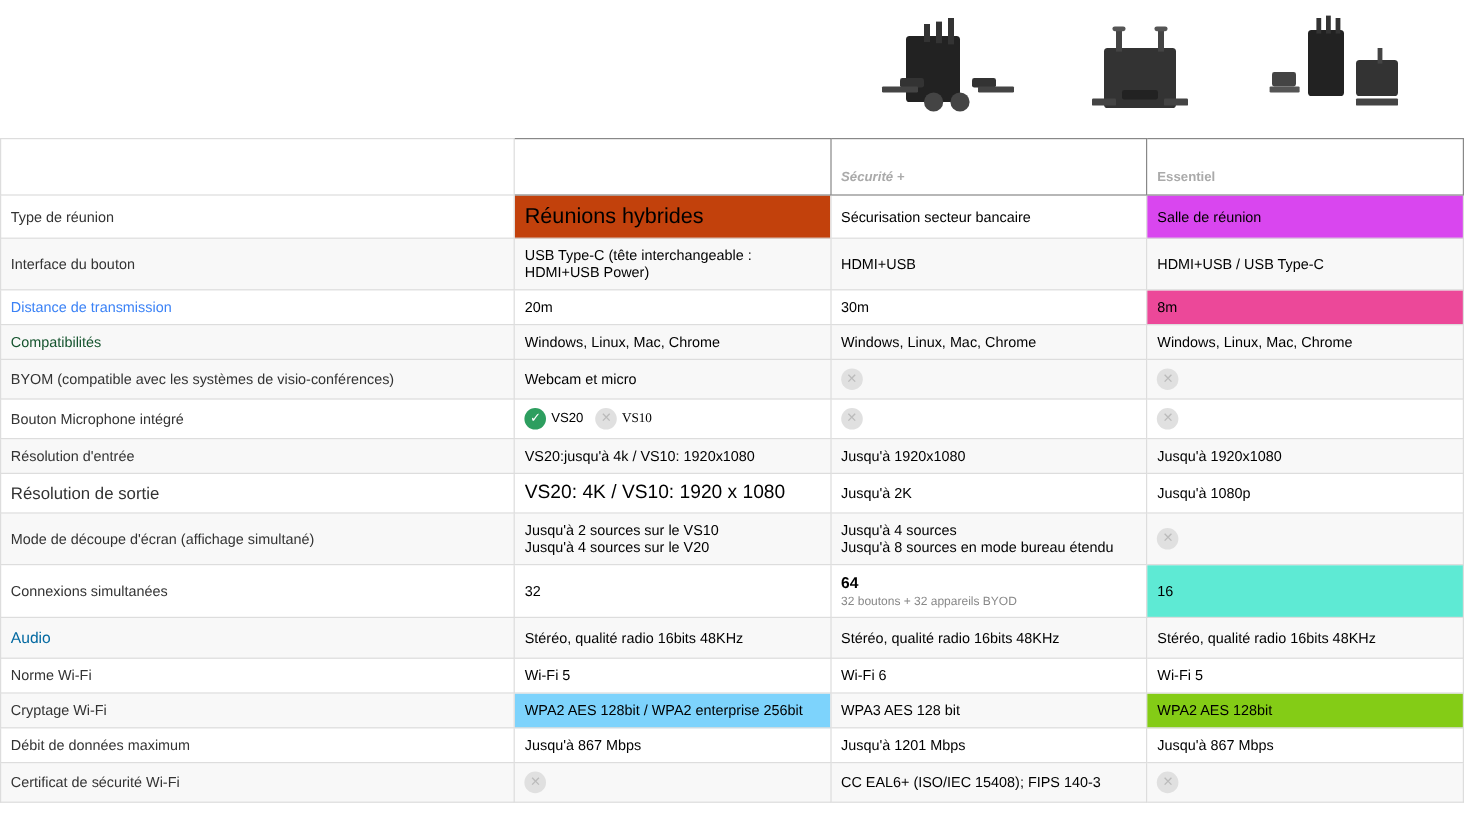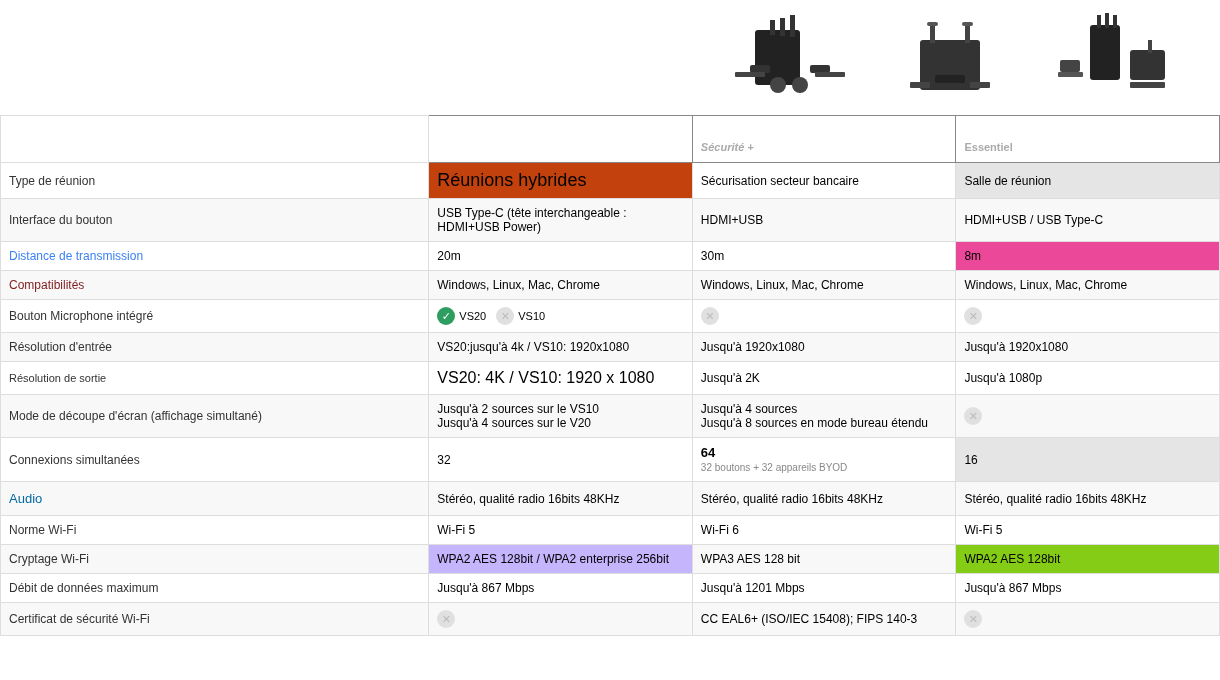--- a/index.html
+++ b/index.html
@@ -150,93 +150,99 @@
           <span style="font-size:13px; font-weight:bold; color:#fff; display:block;">WDC10 / WDC10C</span>
           <span style="font-size:11px; color:#aaa;">Essentiel</span>
         </td>
       </tr>
     </thead>
     <tbody id="table-body">
     <tr>
           <td style="background: rgb(255, 255, 255); color: rgb(51, 51, 51); font-size: 12px; padding: 7px 8px; border: 1px solid rgb(221, 221, 221); vertical-align: middle;"><span>Type de réunion</span></td>
           <td style="background: #c2410c; font-size: 18px; padding: 7px 8px; border: 1px solid rgb(221, 221, 221); vertical-align: middle;">Réunions hybrides</td>
           <td style="background: rgb(255, 255, 255); font-size: 12px; padding: 7px 8px; border: 1px solid rgb(221, 221, 221); vertical-align: middle;">Sécurisation secteur bancaire</td>
-          <td style="background: #e5e5e5; font-size: 12px; padding: 7px 8px; border: 1px solid rgb(221, 221, 221); vertical-align: middle;">Salle de réunion</td>
+          <td style="background: #d946ef; font-size: 12px; padding: 7px 8px; border: 1px solid rgb(221, 221, 221); vertical-align: middle;">Salle de réunion</td>
         </tr>
         <tr>
           <td style="background: rgb(248, 248, 248); color: rgb(51, 51, 51); font-size: 12px; padding: 7px 8px; border: 1px solid rgb(221, 221, 221); vertical-align: middle;"><span>Interface du bouton</span></td>
           <td style="background: rgb(248, 248, 248); font-size: 12px; padding: 7px 8px; border: 1px solid rgb(221, 221, 221); vertical-align: middle;">USB Type-C (tête interchangeable : HDMI+USB Power)</td>
           <td style="background: rgb(248, 248, 248); font-size: 12px; padding: 7px 8px; border: 1px solid rgb(221, 221, 221); vertical-align: middle;">HDMI+USB</td>
           <td style="background: rgb(248, 248, 248); font-size: 12px; padding: 7px 8px; border: 1px solid rgb(221, 221, 221); vertical-align: middle;">HDMI+USB / USB Type-C</td>
         </tr>
         <tr>
           <td style="background: rgb(255, 255, 255); color: #3b82f6; font-size: 12px; padding: 7px 8px; border: 1px solid rgb(221, 221, 221); vertical-align: middle;"><span>Distance de transmission</span></td>
           <td style="background: rgb(255, 255, 255); font-size: 12px; padding: 7px 8px; border: 1px solid rgb(221, 221, 221); vertical-align: middle;">20m</td>
           <td style="background: rgb(255, 255, 255); font-size: 12px; padding: 7px 8px; border: 1px solid rgb(221, 221, 221); vertical-align: middle;">30m</td>
           <td style="background: #ec4899; font-size: 12px; padding: 7px 8px; border: 1px solid rgb(221, 221, 221); vertical-align: middle;">8m</td>
         </tr>
         <tr>
-          <td style="background: rgb(248, 248, 248); color: #7f1d1d; font-size: 12px; padding: 7px 8px; border: 1px solid rgb(221, 221, 221); vertical-align: middle;"><span>Compatibilités</span></td>
+          <td style="background: rgb(248, 248, 248); color: #14532d; font-size: 12px; padding: 7px 8px; border: 1px solid rgb(221, 221, 221); vertical-align: middle;"><span>Compatibilités</span></td>
           <td style="background: rgb(248, 248, 248); font-size: 12px; padding: 7px 8px; border: 1px solid rgb(221, 221, 221); vertical-align: middle;">Windows, Linux, Mac, Chrome</td>
           <td style="background: rgb(248, 248, 248); font-size: 12px; padding: 7px 8px; border: 1px solid rgb(221, 221, 221); vertical-align: middle;">Windows, Linux, Mac, Chrome</td>
           <td style="background: rgb(248, 248, 248); font-size: 12px; padding: 7px 8px; border: 1px solid rgb(221, 221, 221); vertical-align: middle;">Windows, Linux, Mac, Chrome</td>
+        </tr>
+        <tr>
+          <td style="background: rgb(248, 248, 248); color: rgb(51, 51, 51); font-size: 12px; padding: 7px 8px; border: 1px solid rgb(221, 221, 221); vertical-align: middle;"><span>BYOM (compatible avec les systèmes de visio-conférences)</span></td>
+          <td style="background: rgb(248, 248, 248); font-size: 12px; padding: 7px 8px; border: 1px solid rgb(221, 221, 221); vertical-align: middle;">Webcam et micro</td>
+          <td style="background: rgb(248, 248, 248); font-size: 12px; padding: 7px 8px; border: 1px solid rgb(221, 221, 221); vertical-align: middle;"><span class="icon-x" style="color:#bbb;">✕</span></td>
+          <td style="background: rgb(248, 248, 248); font-size: 12px; padding: 7px 8px; border: 1px solid rgb(221, 221, 221); vertical-align: middle;"><span class="icon-x" style="color:#bbb;">✕</span></td>
         </tr>
         <tr>
           <td style="background: rgb(255, 255, 255); color: rgb(51, 51, 51); font-size: 12px; padding: 7px 8px; border: 1px solid rgb(221, 221, 221); vertical-align: middle;"><span>Bouton Microphone intégré</span></td>
           <td style="background: rgb(255, 255, 255); font-size: 12px; padding: 7px 8px; border: 1px solid rgb(221, 221, 221); vertical-align: middle;"><span class="vs20-check">
       <span class="icon-check">✓</span>
       <span style="font-size:11px;">VS20</span>
     </span>
     &nbsp;
     <span class="vs10-x">
       <span class="icon-x" style="color:#bbb;">✕</span>
-      <span style="font-size:11px;">VS10</span>
+      <span style="font-size:11px;font-family:Liberation Serif, serif;">VS10</span>
     </span></td>
           <td style="background: rgb(255, 255, 255); font-size: 12px; padding: 7px 8px; border: 1px solid rgb(221, 221, 221); vertical-align: middle;"><span class="icon-x" style="color:#bbb;">✕</span></td>
           <td style="background: rgb(255, 255, 255); font-size: 12px; padding: 7px 8px; border: 1px solid rgb(221, 221, 221); vertical-align: middle;"><span class="icon-x" style="color:#bbb;">✕</span></td>
         </tr>
         <tr>
           <td style="background: rgb(248, 248, 248); color: rgb(51, 51, 51); font-size: 12px; padding: 7px 8px; border: 1px solid rgb(221, 221, 221); vertical-align: middle;"><span>Résolution d'entrée</span></td>
           <td style="background: rgb(248, 248, 248); font-size: 12px; padding: 7px 8px; border: 1px solid rgb(221, 221, 221); vertical-align: middle;">VS20:jusqu'à 4k / VS10: 1920x1080</td>
           <td style="background: rgb(248, 248, 248); font-size: 12px; padding: 7px 8px; border: 1px solid rgb(221, 221, 221); vertical-align: middle;">Jusqu'à 1920x1080</td>
           <td style="background: rgb(248, 248, 248); font-size: 12px; padding: 7px 8px; border: 1px solid rgb(221, 221, 221); vertical-align: middle;">Jusqu'à 1920x1080</td>
         </tr>
         <tr>
-          <td style="background: rgb(255, 255, 255); color: rgb(51, 51, 51); font-size: 11px; padding: 7px 8px; border: 1px solid rgb(221, 221, 221); vertical-align: middle;"><span>Résolution de sortie</span></td>
+          <td style="background: rgb(255, 255, 255); color: rgb(51, 51, 51); font-size: 14px; padding: 7px 8px; border: 1px solid rgb(221, 221, 221); vertical-align: middle;"><span>Résolution de sortie</span></td>
           <td style="background: rgb(255, 255, 255); font-size: 16px; padding: 7px 8px; border: 1px solid rgb(221, 221, 221); vertical-align: middle;">VS20: 4K / VS10: 1920 x 1080</td>
           <td style="background: rgb(255, 255, 255); font-size: 12px; padding: 7px 8px; border: 1px solid rgb(221, 221, 221); vertical-align: middle;">Jusqu'à 2K</td>
           <td style="background: rgb(255, 255, 255); font-size: 12px; padding: 7px 8px; border: 1px solid rgb(221, 221, 221); vertical-align: middle;">Jusqu'à 1080p</td>
         </tr>
         <tr>
           <td style="background: rgb(248, 248, 248); color: rgb(51, 51, 51); font-size: 12px; padding: 7px 8px; border: 1px solid rgb(221, 221, 221); vertical-align: middle;"><span>Mode de découpe d'écran (affichage simultané)</span></td>
           <td style="background: rgb(248, 248, 248); font-size: 12px; padding: 7px 8px; border: 1px solid rgb(221, 221, 221); vertical-align: middle;">Jusqu'à 2 sources sur le VS10<br>Jusqu'à 4 sources sur le V20</td>
           <td style="background: rgb(248, 248, 248); font-size: 12px; padding: 7px 8px; border: 1px solid rgb(221, 221, 221); vertical-align: middle;">Jusqu'à 4 sources<br>Jusqu'à 8 sources en mode bureau étendu</td>
           <td style="background: rgb(248, 248, 248); font-size: 12px; padding: 7px 8px; border: 1px solid rgb(221, 221, 221); vertical-align: middle;"><span class="icon-x" style="color:#bbb;">✕</span></td>
         </tr>
         <tr>
           <td style="background: rgb(255, 255, 255); color: rgb(51, 51, 51); font-size: 12px; padding: 7px 8px; border: 1px solid rgb(221, 221, 221); vertical-align: middle;"><span>Connexions simultanées</span></td>
           <td style="background: rgb(255, 255, 255); font-size: 12px; padding: 7px 8px; border: 1px solid rgb(221, 221, 221); vertical-align: middle;">32</td>
           <td style="background: rgb(255, 255, 255); font-size: 12px; padding: 7px 8px; border: 1px solid rgb(221, 221, 221); vertical-align: middle;"><span style="font-size:13px; font-weight:bold;">64</span><br><span style="font-size:10px; color:#888;">32 boutons + 32 appareils BYOD</span></td>
-          <td style="background: #e5e5e5; font-size: 12px; padding: 7px 8px; border: 1px solid rgb(221, 221, 221); vertical-align: middle;">16</td>
+          <td style="background: #5eead4; font-size: 12px; padding: 7px 8px; border: 1px solid rgb(221, 221, 221); vertical-align: middle;">16</td>
         </tr>
         <tr>
           <td style="background: rgb(248, 248, 248); color: #0369a1; font-size: 13px; padding: 9px 8px; border: 1px solid rgb(221, 221, 221); vertical-align: middle;"><span>Audio</span></td>
           <td style="background: rgb(248, 248, 248); font-size: 12px; padding: 7px 8px; border: 1px solid rgb(221, 221, 221); vertical-align: middle;">Stéréo, qualité radio 16bits 48KHz</td>
           <td style="background: rgb(248, 248, 248); font-size: 12px; padding: 7px 8px; border: 1px solid rgb(221, 221, 221); vertical-align: middle;">Stéréo, qualité radio 16bits 48KHz</td>
           <td style="background: rgb(248, 248, 248); font-size: 12px; padding: 7px 8px; border: 1px solid rgb(221, 221, 221); vertical-align: middle;">Stéréo, qualité radio 16bits 48KHz</td>
         </tr>
         <tr>
           <td style="background: rgb(255, 255, 255); color: rgb(51, 51, 51); font-size: 12px; padding: 7px 8px; border: 1px solid rgb(221, 221, 221); vertical-align: middle;"><span>Norme Wi-Fi</span></td>
           <td style="background: rgb(255, 255, 255); font-size: 12px; padding: 7px 8px; border: 1px solid rgb(221, 221, 221); vertical-align: middle;">Wi-Fi 5</td>
           <td style="background: rgb(255, 255, 255); font-size: 12px; padding: 7px 8px; border: 1px solid rgb(221, 221, 221); vertical-align: middle;">Wi-Fi 6</td>
           <td style="background: rgb(255, 255, 255); font-size: 12px; padding: 7px 8px; border: 1px solid rgb(221, 221, 221); vertical-align: middle;">Wi-Fi 5</td>
         </tr>
         <tr>
           <td style="background: rgb(248, 248, 248); color: rgb(51, 51, 51); font-size: 12px; padding: 7px 8px; border: 1px solid rgb(221, 221, 221); vertical-align: middle;"><span>Cryptage Wi-Fi</span></td>
-          <td style="background: #c4b5fd; font-size: 12px; padding: 7px 8px; border: 1px solid rgb(221, 221, 221); vertical-align: middle;">WPA2 AES 128bit / WPA2 enterprise 256bit</td>
+          <td style="background: #7dd3fc; font-size: 12px; padding: 7px 8px; border: 1px solid rgb(221, 221, 221); vertical-align: middle;">WPA2 AES 128bit / WPA2 enterprise 256bit</td>
           <td style="background: rgb(248, 248, 248); font-size: 12px; padding: 7px 8px; border: 1px solid rgb(221, 221, 221); vertical-align: middle;">WPA3 AES 128 bit</td>
           <td style="background: #84cc16; font-size: 12px; padding: 7px 8px; border: 1px solid rgb(221, 221, 221); vertical-align: middle;">WPA2 AES 128bit</td>
         </tr>
         <tr>
           <td style="background: rgb(255, 255, 255); color: rgb(51, 51, 51); font-size: 12px; padding: 7px 8px; border: 1px solid rgb(221, 221, 221); vertical-align: middle;"><span>Débit de données maximum</span></td>
           <td style="background: rgb(255, 255, 255); font-size: 12px; padding: 7px 8px; border: 1px solid rgb(221, 221, 221); vertical-align: middle;">Jusqu'à 867 Mbps</td>
           <td style="background: rgb(255, 255, 255); font-size: 12px; padding: 7px 8px; border: 1px solid rgb(221, 221, 221); vertical-align: middle;">Jusqu'à 1201 Mbps</td>
           <td style="background: rgb(255, 255, 255); font-size: 12px; padding: 7px 8px; border: 1px solid rgb(221, 221, 221); vertical-align: middle;">Jusqu'à 867 Mbps</td>
         </tr>
         <tr>

